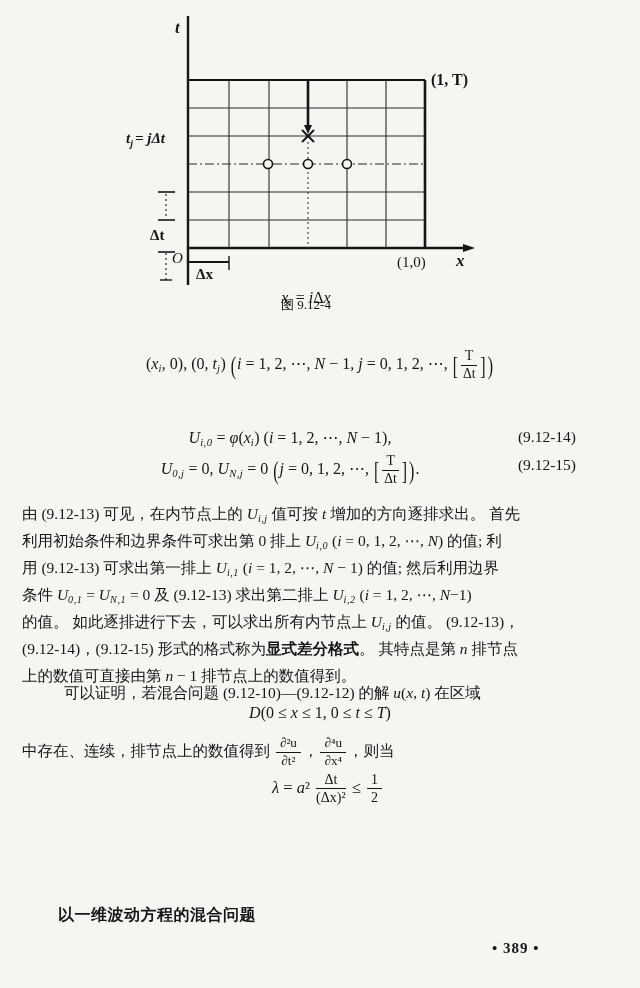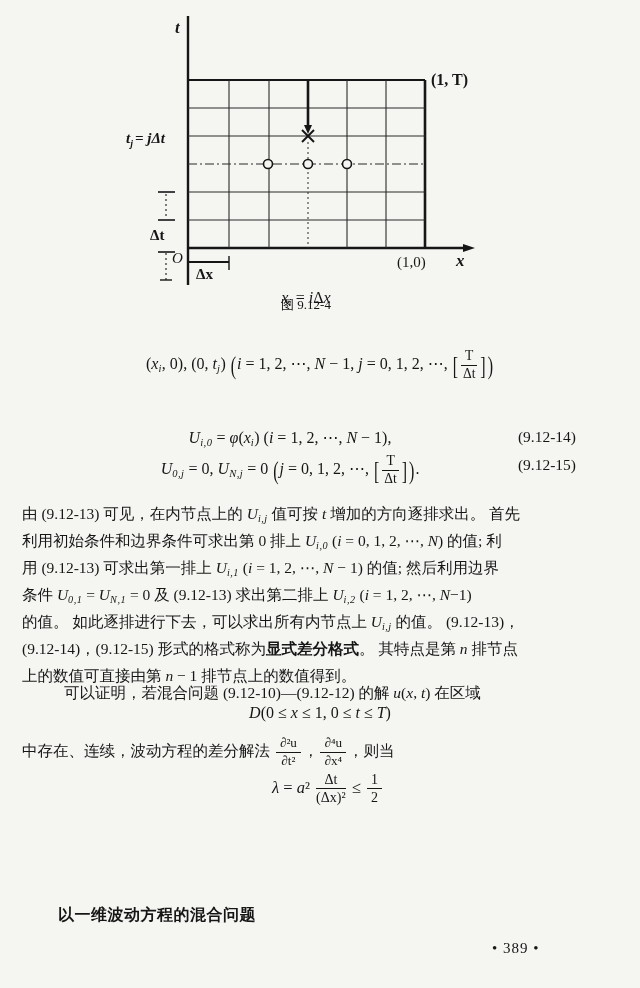--- a/index.html
+++ b/index.html
@@ -21,21 +21,21 @@
   .frac { display:inline-block; vertical-align:middle; text-align:center; line-height:1.1; margin:0 2px; font-size:0.85em; }
   .frac .fn { display:block; padding:0 4px 1px; border-bottom:1.4px solid #161616; }
   .frac .fd { display:block; padding-top:1px; }
   .eqrow { position:absolute; left:0; width:640px; }
   .eqc { width:580px; margin:0; text-align:center; font-size:16px; }
   .eqno { position:absolute; right:64px; top:4px; font-size:15.5px; }
   .fig-caption { position:absolute; left:0; width:612px; text-align:center; font-size:16px; }
   svg text { font-family:"Liberation Serif", serif; fill:#161616; }
   .heading { position:absolute; left:22px; font-size:21.5px; letter-spacing:1.5px; }
   .subheading { position:absolute; left:58px; font-size:16px; font-weight:bold; letter-spacing:0.5px; }
-  .pageno { position:absolute; left:492px; font-size:15px; font-weight:normal; letter-spacing:1px; }
+  .pageno { position:absolute; left:492px; font-size:15px; font-weight:bold; letter-spacing:1px; }
 </style>
 </head>
 <body>
 
 <div class="abs" style="left:0;top:0;width:640px;height:988px;">
 
   <svg class="abs" style="left:0;top:0;" width="640" height="286" viewBox="0 0 640 286">
 
     <line x1="188" y1="16" x2="188" y2="285" stroke="#161616" stroke-width="2.4"></line>
     <line x1="188" y1="248" x2="466" y2="248" stroke="#161616" stroke-width="2.4"></line>
@@ -121,21 +121,21 @@
   <div class="line" style="top:554px;"><span>用 (9.12-13) 可求出第一排上 </span><span class="mi">U</span><span class="ms">i,1</span><span> (</span><span class="mi">i</span><span> = 1, 2, ⋯, </span><span class="mi">N</span><span> − 1) 的值; 然后利用边界</span></div>
   <div class="line" style="top:581px;"><span>条件 </span><span class="mi">U</span><span class="ms">0,1</span><span> = </span><span class="mi">U</span><span class="ms">N,1</span><span> = 0 及 (9.12-13) 求出第二排上 </span><span class="mi">U</span><span class="ms">i,2</span><span> (</span><span class="mi">i</span><span> = 1, 2, ⋯, </span><span class="mi">N</span><span>−1)</span></div>
   <div class="line" style="top:608px;"><span>的值。 如此逐排进行下去，可以求出所有内节点上 </span><span class="mi">U</span><span class="ms">i,j</span><span> 的值。 (9.12-13)，</span></div>
   <div class="line" style="top:635px;"><span>(9.12-14)，(9.12-15) 形式的格式称为</span><span class="bt">显式差分格式</span><span>。 其特点是第 </span><span class="mi">n</span><span> 排节点</span></div>
   <div class="line" style="top:662px;"><span>上的数值可直接由第 </span><span class="mi">n</span><span> − 1 排节点上的数值得到。</span></div>
 
   <div class="line" style="top:679px;padding-left:42px;"><span>可以证明，若混合问题 (9.12-10)—(9.12-12) 的解 </span><span class="mi">u</span><span>(</span><span class="mi">x</span><span>, </span><span class="mi">t</span><span>) 在区域</span></div>
 
   <div class="abs center" style="left:0;top:704px;width:640px;font-size:16px;"><span class="mi">D</span><span>(0 ≤ </span><span class="mi">x</span><span> ≤ 1, 0 ≤ </span><span class="mi">t</span><span> ≤ </span><span class="mi">T</span><span>)</span></div>
 
-  <div class="line" style="top:731px;line-height:40px;"><span>中存在、连续，波动方程的差分解法 </span><span class="frac"><span class="fn">∂²u</span><span class="fd">∂t²</span></span><span>，</span><span class="frac"><span class="fn">∂⁴u</span><span class="fd">∂x⁴</span></span><span>，则当</span></div>
+  <div class="line" style="top:731px;line-height:40px;"><span>中存在、连续，排节点上的数值得到 </span><span class="frac"><span class="fn">∂²u</span><span class="fd">∂t²</span></span><span>，</span><span class="frac"><span class="fn">∂⁴u</span><span class="fd">∂x⁴</span></span><span>，则当</span></div>
 
   <div class="abs center" style="left:8px;top:772px;width:640px;font-size:16.5px;"><span class="mi">λ</span><span> = </span><span class="mi">a</span><span>² </span><span class="frac"><span class="fn">Δt</span><span class="fd">(Δx)²</span></span><span> ≤ </span><span class="frac"><span class="fn">1</span><span class="fd">2</span></span></div>
 
 
 
   <div class="subheading" style="top:905px;">以一维波动方程的混合问题</div>
 
   <div class="pageno" style="top:940px;">• 389 •</div>
 
 </div>

